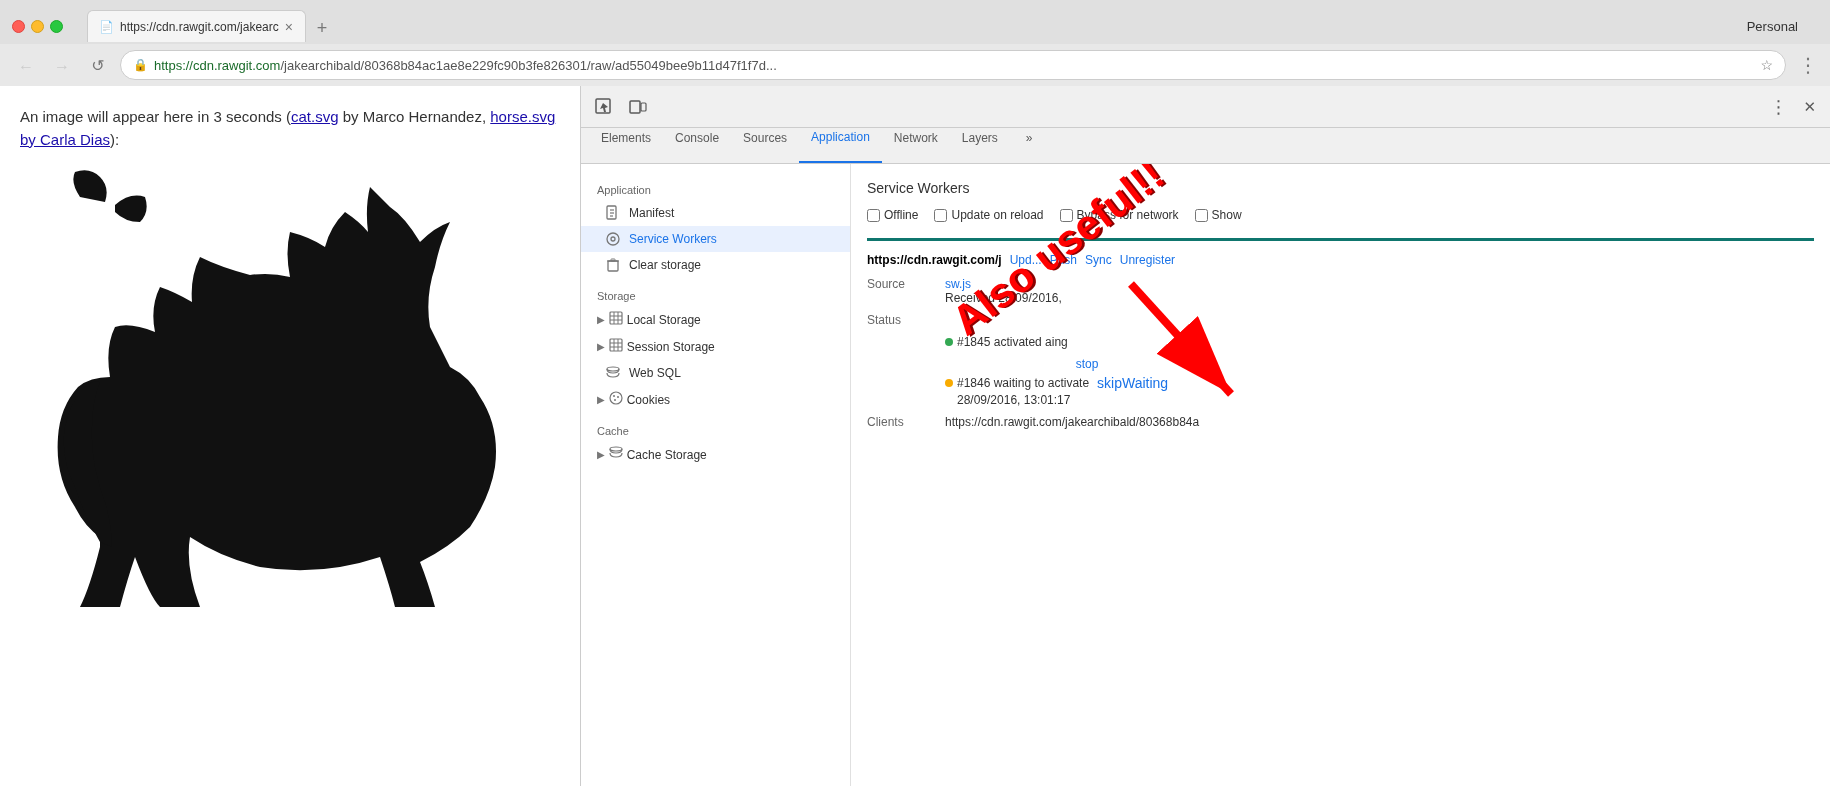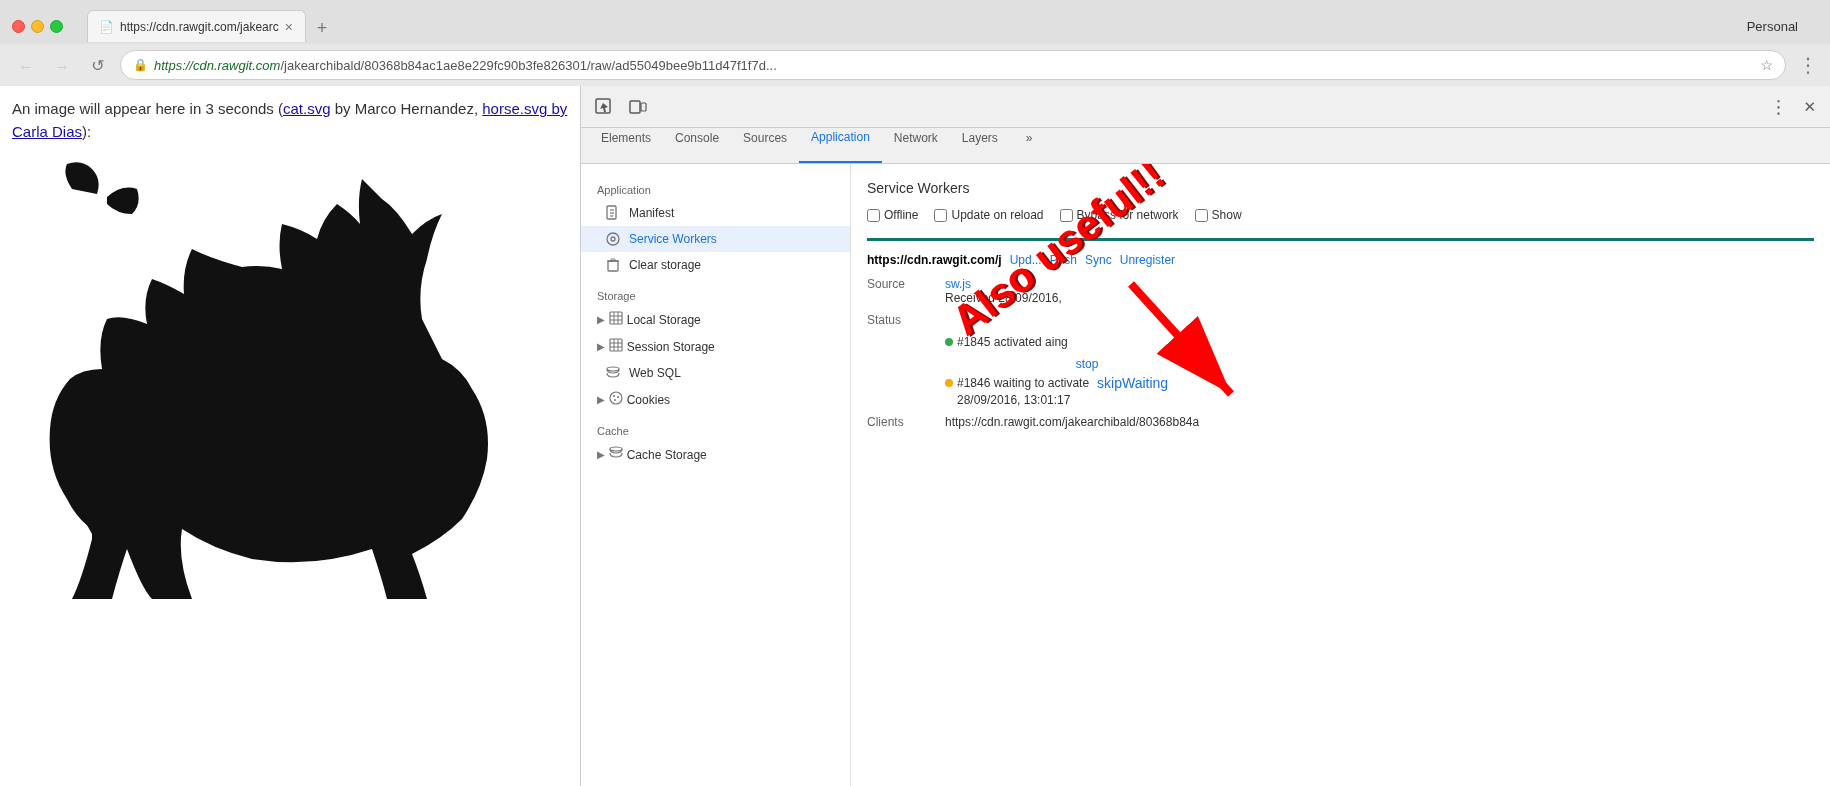--- a/index.html
+++ b/index.html
@@ -24,30 +24,30 @@
 
     .profile-area { margin-left: auto; font-size: 13px; color: #333; padding-right: 20px; padding-left: 14px; }
 
     .address-bar-row { display: flex; align-items: center; padding: 6px 12px; background: #e8e8e8; gap: 8px; height: 42px; }
     .nav-btn { background: none; border: none; font-size: 16px; color: #777; cursor: pointer; padding: 4px; width: 28px; height: 28px; display: flex; align-items: center; justify-content: center; border-radius: 50%; }
     .nav-btn.disabled { color: #ccc; cursor: default; }
 
     .address-bar { flex: 1; display: flex; align-items: center; background: white; border-radius: 20px; padding: 4px 12px; gap: 6px; border: 1px solid #ccc; height: 30px; }
     .lock-icon { color: #1a6b2a; font-size: 12px; }
     .url-text { font-size: 13px; color: #333; flex: 1; }
-    .url-green { color: #1a6b2a; font-style: italic; }
+    .url-green { color: #1a6b2a; }
     .url-normal { color: #555; }
     .star-icon { color: #777; font-size: 14px; }
     .menu-icon { color: #777; font-size: 20px; margin-left: 4px; }
 
     
     .main-area { display: flex; flex: 1; overflow: hidden; }
 
     
-    .page-content { flex: 0 0 580px; background: white; padding: 12px; overflow-y: auto; font-size: 15px; line-height: 1.5; }
+    .page-content { flex: 0 0 580px; background: white; padding: 20px; overflow-y: auto; font-size: 15px; line-height: 1.5; }
     .page-text { font-size: 15px; color: #333; margin-bottom: 16px; }
     .page-text a { color: #1a0dab; text-decoration: underline; }
     .cat-silhouette { width: 480px; height: 440px; }
 
     
     .devtools { flex: 1; background: #f5f5f5; display: flex; flex-direction: column; border-left: 1px solid #ccc; }
 
     .devtools-toolbar { display: flex; align-items: center; background: #f0f0f0; border-bottom: 1px solid #ccc; padding: 0 8px; height: 42px; gap: 4px; }
     .devtools-tool-btn { background: none; border: none; padding: 4px 6px; cursor: pointer; font-size: 16px; color: #5a5a5a; border-radius: 2px; display: flex; align-items: center; justify-content: center; }
 

